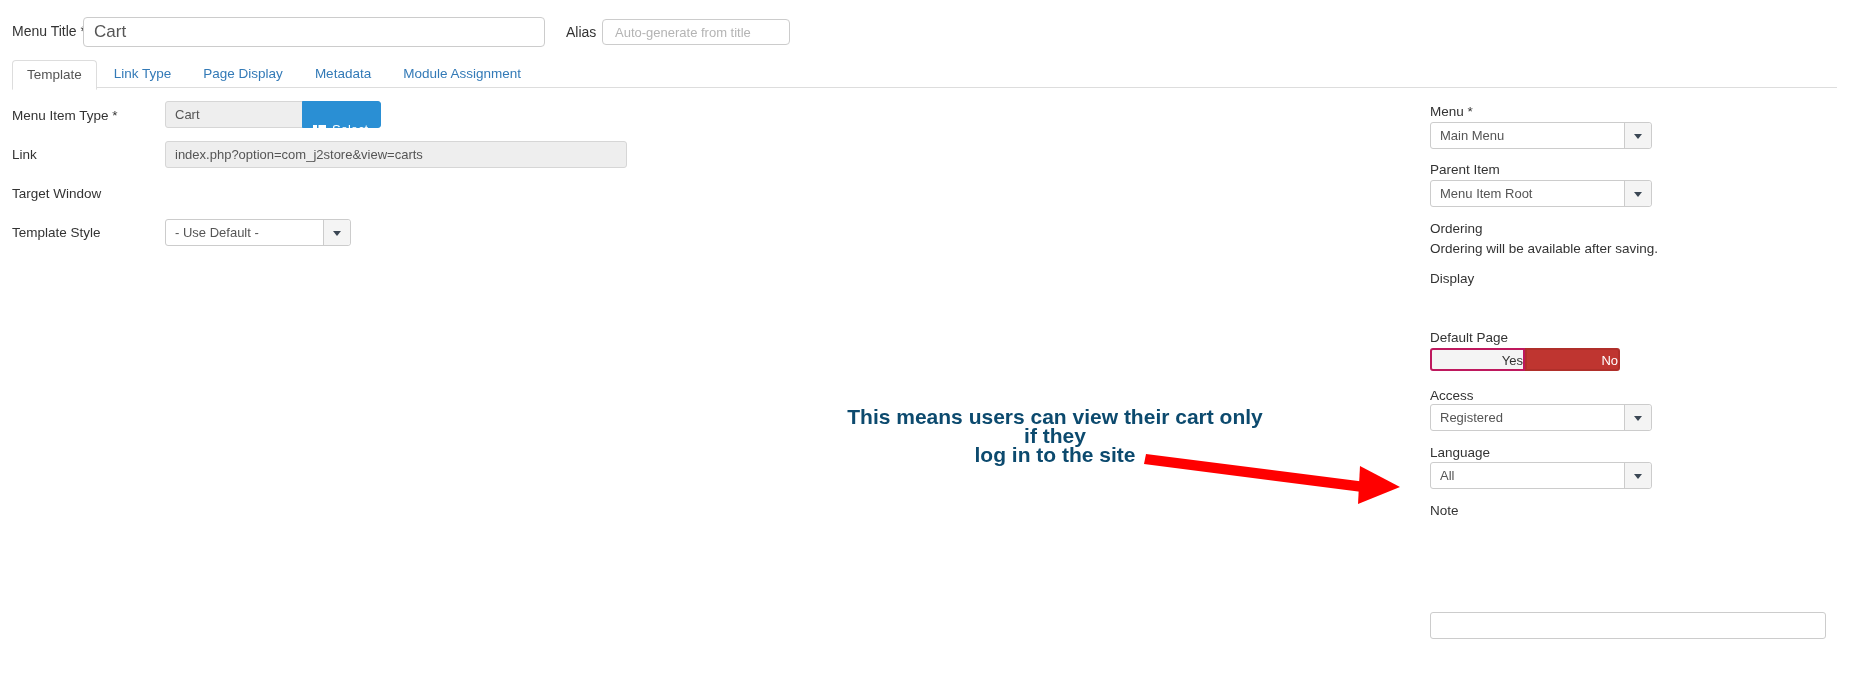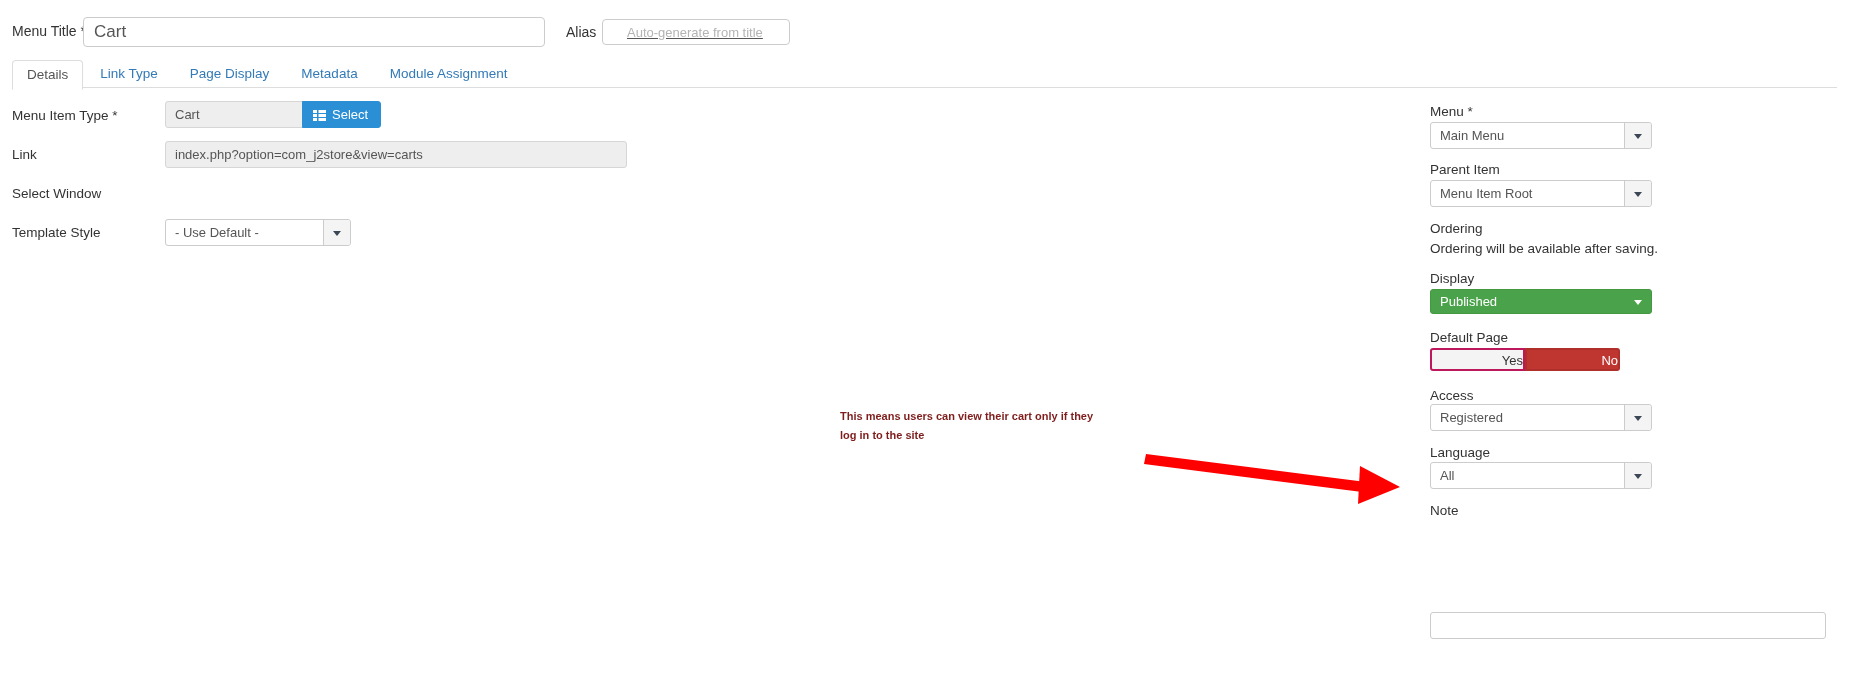--- a/index.html
+++ b/index.html
@@ -35,23 +35,22 @@
     position: absolute; left: 566px; top: 24px;
     font-size: 14px; color: #333;
   }
   #alias-input {
     position: absolute; left: 602px; top: 19px;
     width: 188px; height: 26px;
     border: 1px solid #cccccc; border-radius: 4px;
     background: #ffffff;
     font-family: "Liberation Sans", sans-serif;
     font-size: 13px; color: #555555;
-    padding: 2px 24px;
+    padding: 2px 12px;
     outline: none;
-    text-decoration: underline;
   }
   #alias-input::placeholder { color: #b4b4b4; }
 
   
   #tabs {
     position: absolute; left: 12px; top: 59px; width: 1825px; height: 29px;
     border-bottom: 1px solid #dddddd;
   }
   .tab {
     position: relative; float: left;
@@ -95,21 +94,21 @@
   }
   .select-btn {
     position: absolute;
     background: #2a8fd4;
     border: 1px solid #2a8fd4;
     border-radius: 0 3px 3px 0;
     height: 27px;
     color: #ffffff;
     font-size: 13px;
     line-height: 25px;
-    padding: 0 12px 0 10px;
+    padding: 15px 12px 0 10px;
     cursor: pointer;
     white-space: nowrap;
   }
   .select-btn .list-icon {
     display: inline-block;
     vertical-align: -2px;
     margin-right: 6px;
   }
 
   
@@ -200,46 +199,47 @@
     font-family: "Liberation Sans", sans-serif;
     font-size: 13px; color: #555555;
     padding: 0 8px;
     outline: none;
   }
 
   
   #annotation {
     position: absolute; left: 840px; top: 407px;
     width: 430px;
-    font-size: 11px;
+    font-size: 21px;
     font-weight: bold;
-    color: #7f1d1d;
+    color: #0c4a6e;
     line-height: 19px;
     white-space: pre-line;
+    text-align: center;
   }
   #arrow-svg {
     position: absolute; left: 1130px; top: 440px;
     width: 300px; height: 90px;
     pointer-events: none;
   }
 </style>
 </head>
 <body>
 
 <div id="page">
 
   <div id="title-row">
     <span id="menu-title-label" class="f-label" style="position:absolute;">Menu Title *</span>
     <input id="menu-title-input" type="text" value="Cart" style="">
     <span id="alias-label">Alias</span>
     <input id="alias-input" type="text" placeholder="Auto-generate from title" style="">
   </div>
 
   <div id="tabs">
-    <div class="tab active">Details</div>
+    <div class="tab active">Template</div>
     <div class="tab">Link Type</div>
     <div class="tab">Page Display</div>
     <div class="tab">Metadata</div>
     <div class="tab">Module Assignment</div>
   </div>
 
   <span class="f-label" style="left:12px; top:108px;">Menu Item Type *</span>
   <div class="readonly-box" style="left:165px; top:101px; width:140px; border-radius:3px 0 0 3px;">Cart</div>
   <div class="select-btn" style="left:302px; top:101px;">
     <span class="list-icon">
@@ -250,21 +250,21 @@
         <rect x="5.5" y="0" width="7.5" height="3" fill="#ffffff"></rect>
         <rect x="5.5" y="4" width="7.5" height="3" fill="#ffffff"></rect>
         <rect x="5.5" y="8" width="7.5" height="3" fill="#ffffff"></rect>
       </svg>
     </span><span>Select</span>
   </div>
 
   <span class="f-label" style="left:12px; top:147px;">Link</span>
   <div class="readonly-box" style="left:165px; top:141px; width:462px;">index.php?option=com_j2store&amp;view=carts</div>
 
-  <span class="f-label" style="left:12px; top:186px;">Select Window</span>
+  <span class="f-label" style="left:12px; top:186px;">Target Window</span>
 
   <span class="f-label" style="left:12px; top:225px;">Template Style</span>
   <div class="dropdown" style="left:165px; top:219px; width:186px;">
     <span class="dd-text">- Use Default -</span>
     <span class="dd-btn">
         <i class="caret"></i>
       </span>
   </div>
 
   <span class="r-label" style="left:1430px; top:104px;">Menu *</span>
@@ -280,26 +280,20 @@
     <span class="dd-text">Menu Item Root</span>
     <span class="dd-btn">
         <i class="caret"></i>
       </span>
   </div>
 
   <span class="r-label" style="left:1430px; top:221px;">Ordering</span>
   <span class="r-static" style="left:1430px; top:241px;">Ordering will be available after saving.</span>
 
   <span class="r-label" style="left:1430px; top:271px;">Display</span>
-  <div class="dropdown status-green" style="left:1430px; top:289px; width:222px; height:25px;">
-    <span class="dd-text" style="line-height:23px;">Published</span>
-    <span class="dd-btn">
-        <i class="caret"></i>
-      </span>
-  </div>
 
   <span class="r-label" style="left:1430px; top:330px;">Default Page</span>
   <div class="btn-group" style="left:1430px; top:348px; width:190px; height:23px;">
     <div class="bg-btn yes">Yes</div>
     <div class="bg-btn no">No</div>
   </div>
 
   <span class="r-label" style="left:1430px; top:388px;">Access</span>
   <div class="dropdown" style="left:1430px; top:404px; width:222px;">
     <span class="dd-text">Registered</span>

